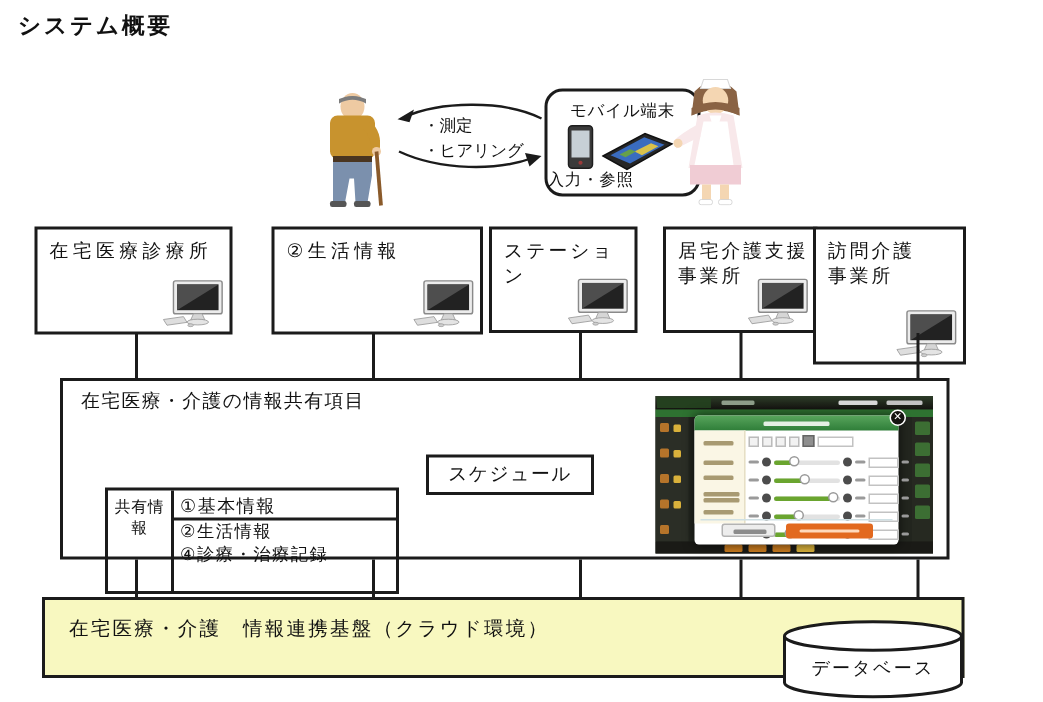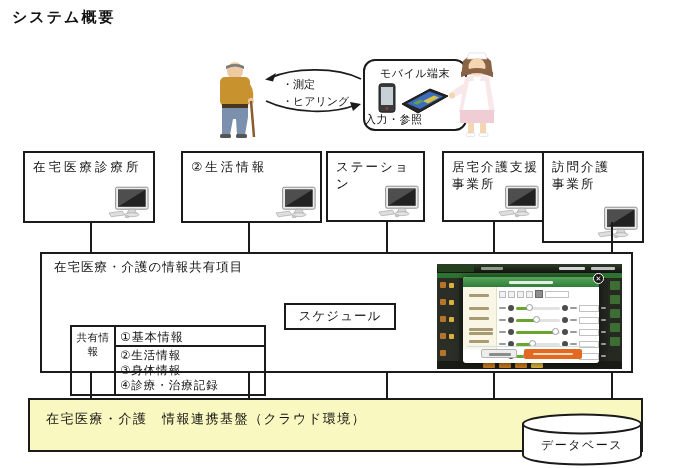--- a/index.html
+++ b/index.html
@@ -214,21 +214,20 @@
 
   <div class="abs big-box">
     <div class="big-title">在宅医療・介護の情報共有項目</div>
 
     <div class="share-table">
       <div class="share-left">共有情報</div>
       <div class="share-right">
         <div class="share-row1">①基本情報</div>
         <div class="share-rest">
           <div>②生活情報</div>
-          <div>③身体情報</div>
           <div>④診療・治療記録</div>
         </div>
       </div>
     </div>
 
     <div class="schedule-box">スケジュール</div>
 
     <div class="shot">
       <div class="ss-top">
         <i class="seg"></i>

